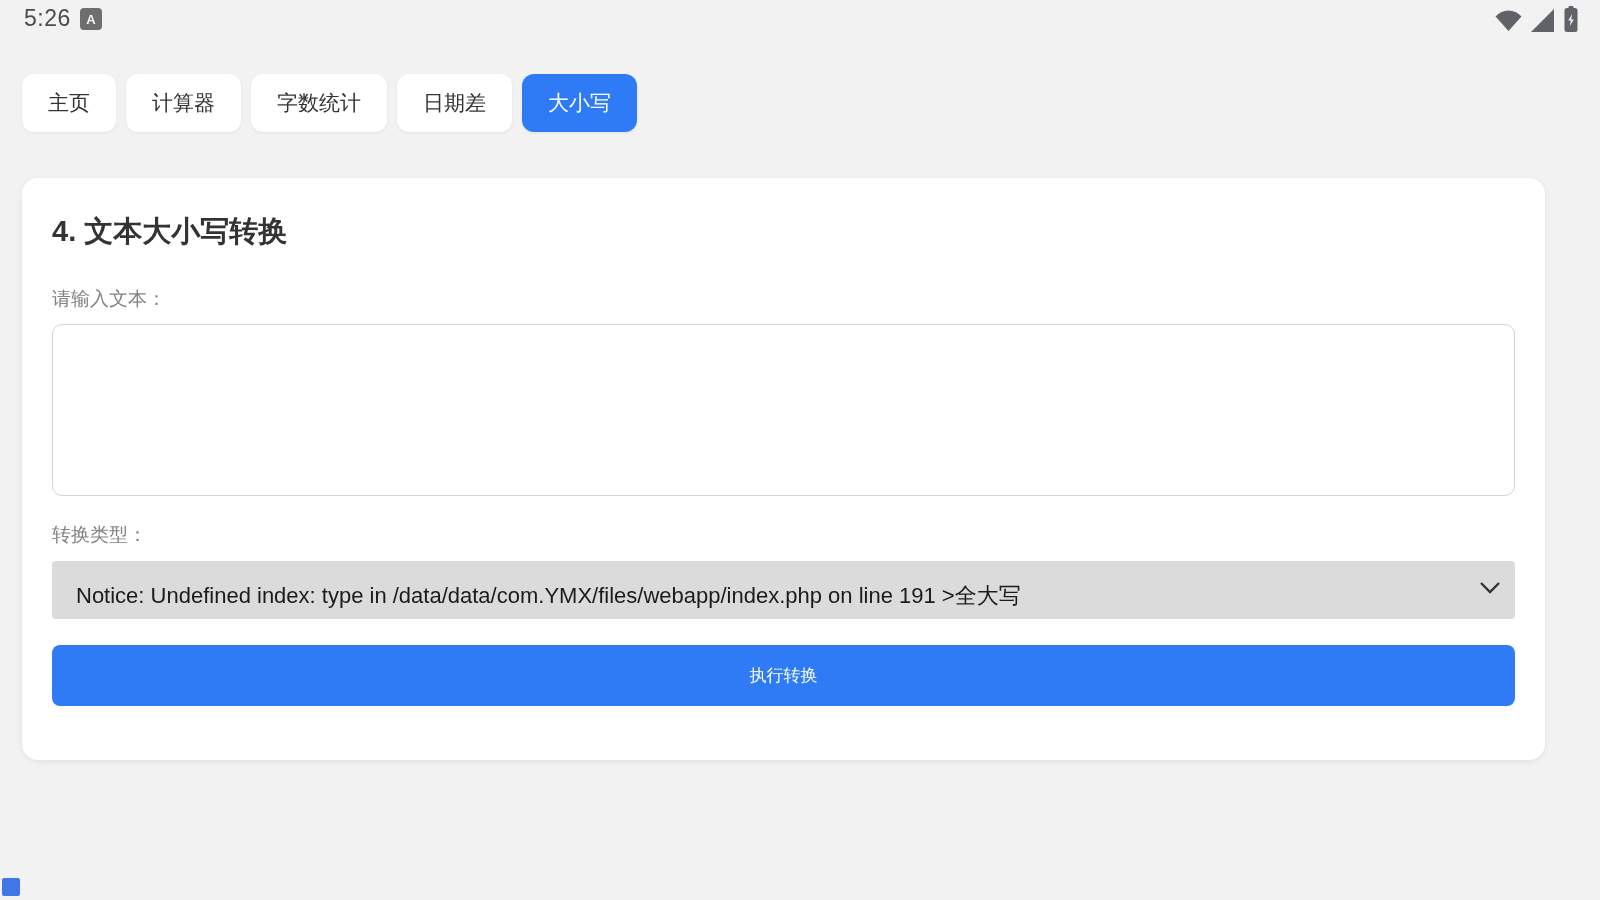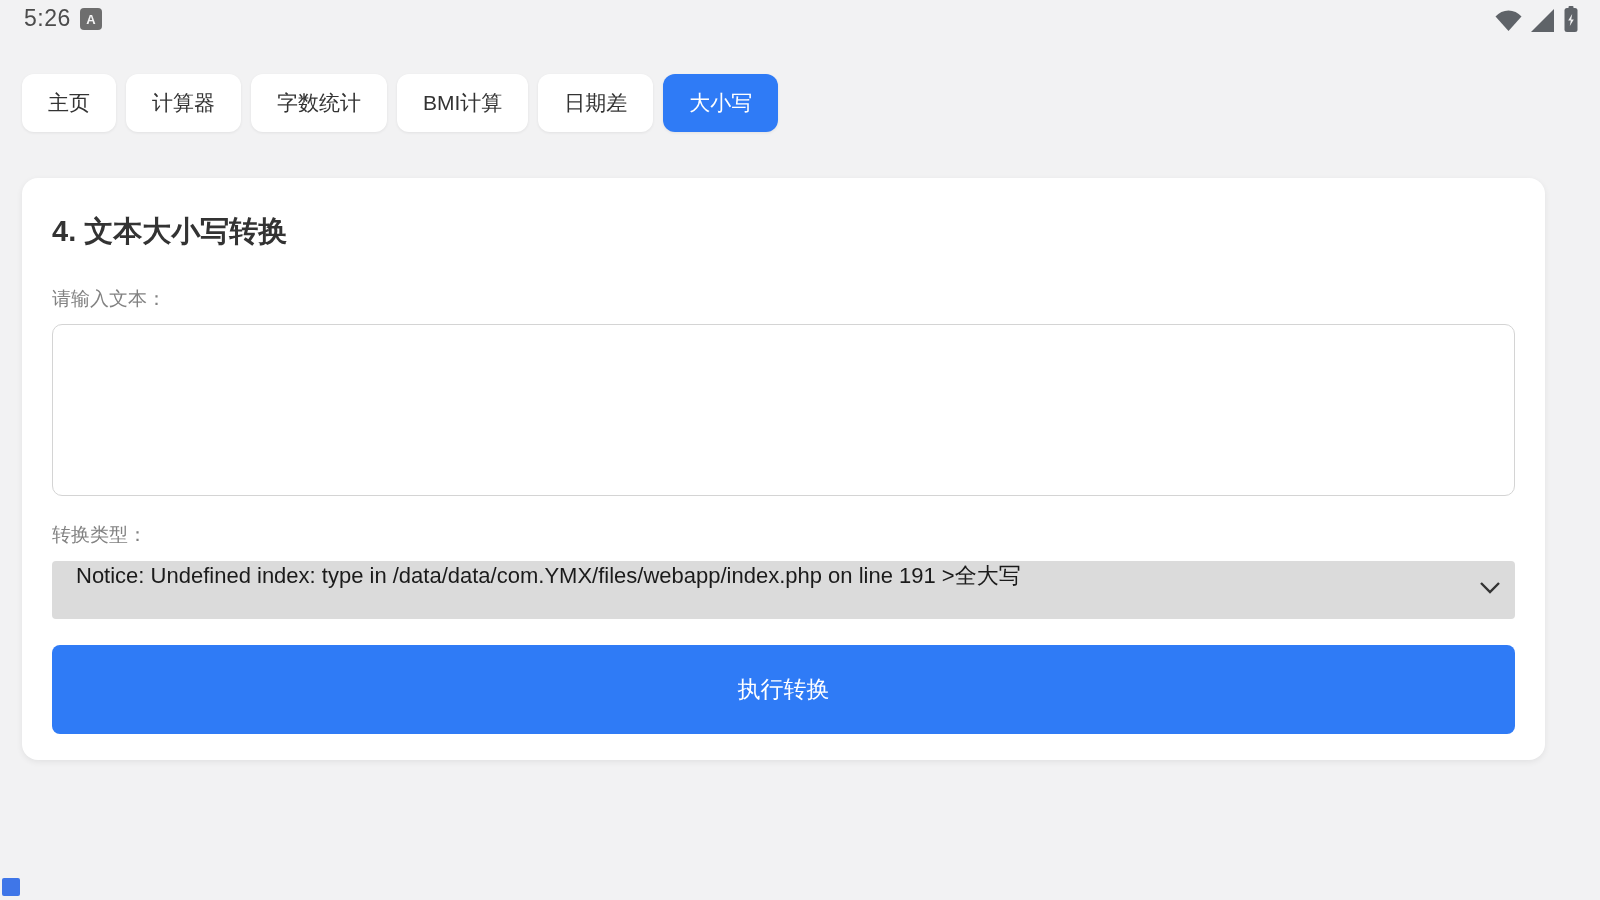--- a/index.html
+++ b/index.html
@@ -71,38 +71,38 @@
     background: #ffffff; resize: none;
     font-family: "Liberation Sans", sans-serif;
     font-size: 20px; padding: 14px 16px; color: #333;
     outline: none; display: block;
   }
   .type-label { margin-top: 26px; }
   .select-box {
     margin-top: 13px;
     width: 100%; height: 58px;
     background: #dbdbdb; border-radius: 4px;
-    display: flex; align-items: flex-start;
-    padding: 0 24px; cursor: pointer;
+    display: flex; align-items: flex-end;
+    padding: 8px 24px; cursor: pointer;
     position: relative;
   }
   .select-value {
     font-size: 22px; color: #1b1b1b;
     overflow: hidden; white-space: nowrap; text-overflow: ellipsis;
     padding-right: 40px;
   }
   .select-chevron {
     position: absolute; right: 14px; top: 50%;
     transform: translateY(-50%);
   }
   .submit-btn {
     margin-top: 26px;
-    width: 100%; height: 89px;
+    width: 100%; height: 61px;
     background: #2f7bf6; border: none; border-radius: 8px;
-    color: #ffffff; font-size: 23px;
+    color: #ffffff; font-size: 17px;
     font-family: "Liberation Sans", sans-serif;
     cursor: pointer; display: flex; align-items: center; justify-content: center;
   }
 
   
   .corner-marker {
     position: absolute; left: 2px; bottom: 4px;
     width: 18px; height: 18px;
     background: #3f76e8; border-radius: 2px;
   }
@@ -131,21 +131,20 @@
         <path d="M8.2 8 L4.2 14.5 L6.8 14.5 L5.8 20 L9.8 13.5 L7.2 13.5 Z" fill="#f2f2f3"></path>
       </svg>
     </span>
   </div>
 </div>
 
 <div class="tabs">
   <div class="tab">主页</div>
   <div class="tab">计算器</div>
   <div class="tab">字数统计</div>
-  <div class="tab">BMI计算</div>
   <div class="tab">日期差</div>
   <div class="tab active">大小写</div>
 </div>
 
 <div class="card">
   <div class="card-title">4. 文本大小写转换</div>
 
   <div class="field-label">请输入文本：</div>
   <textarea class="text-area" style=""></textarea>
 

